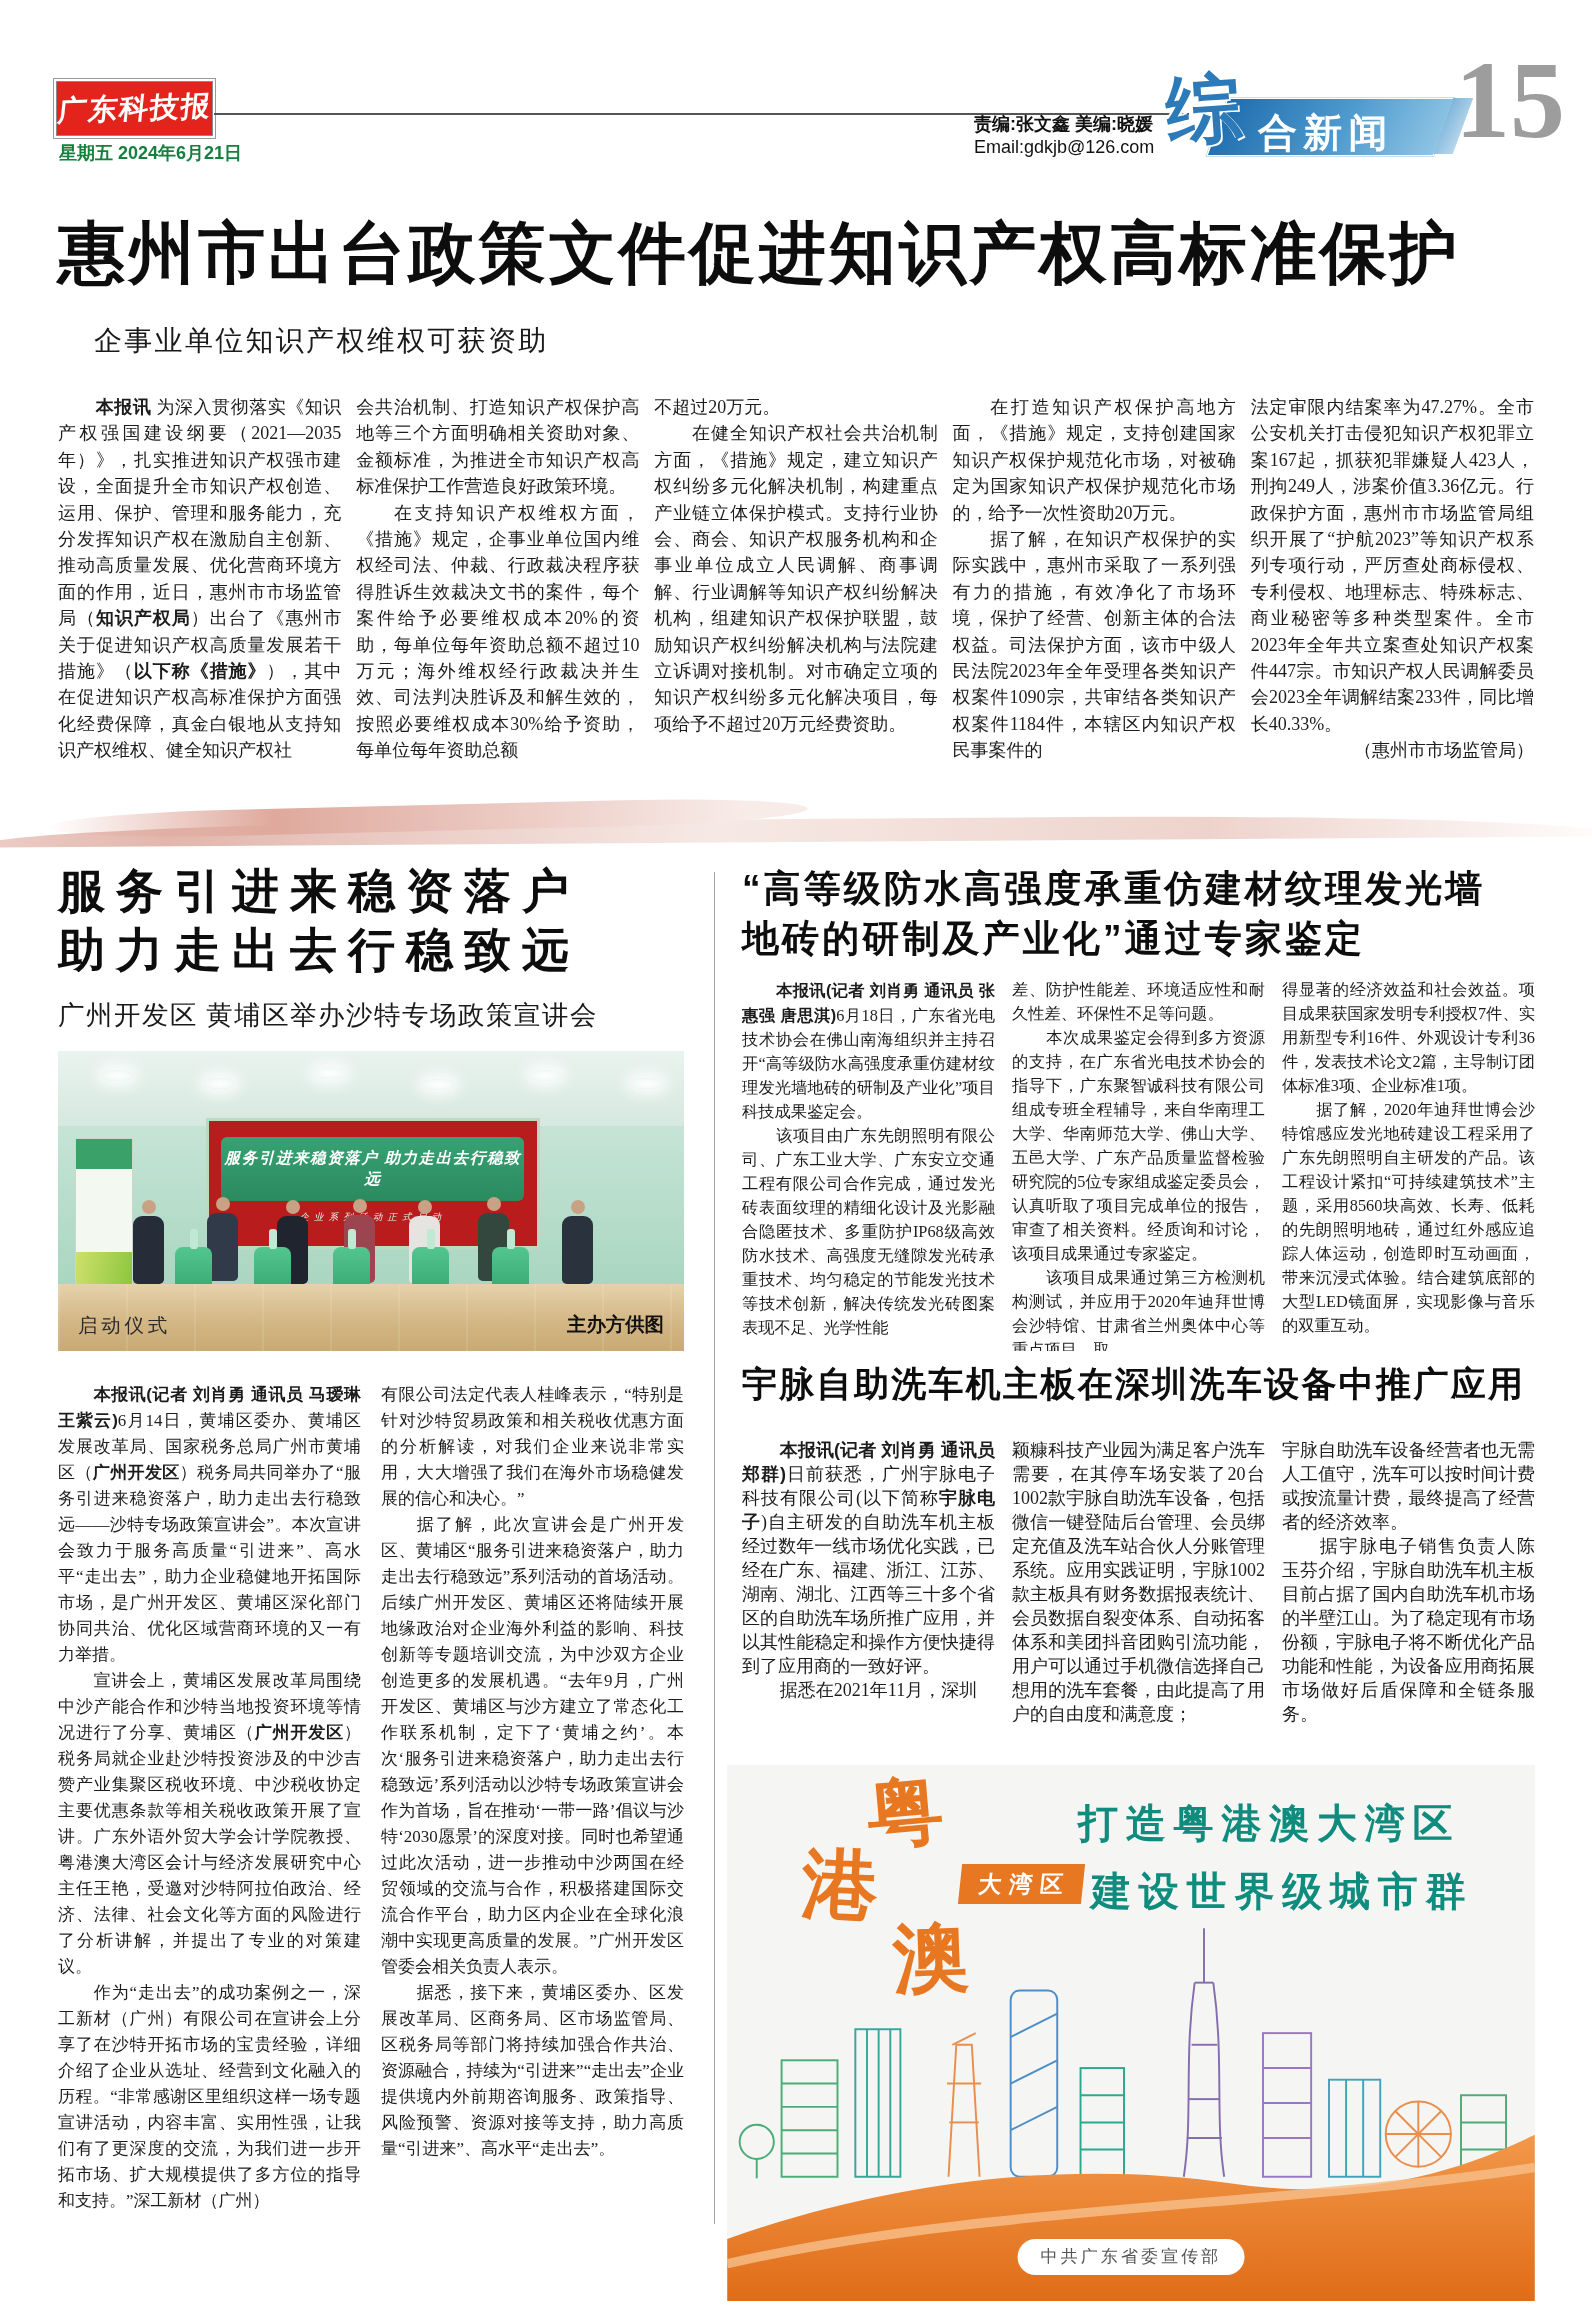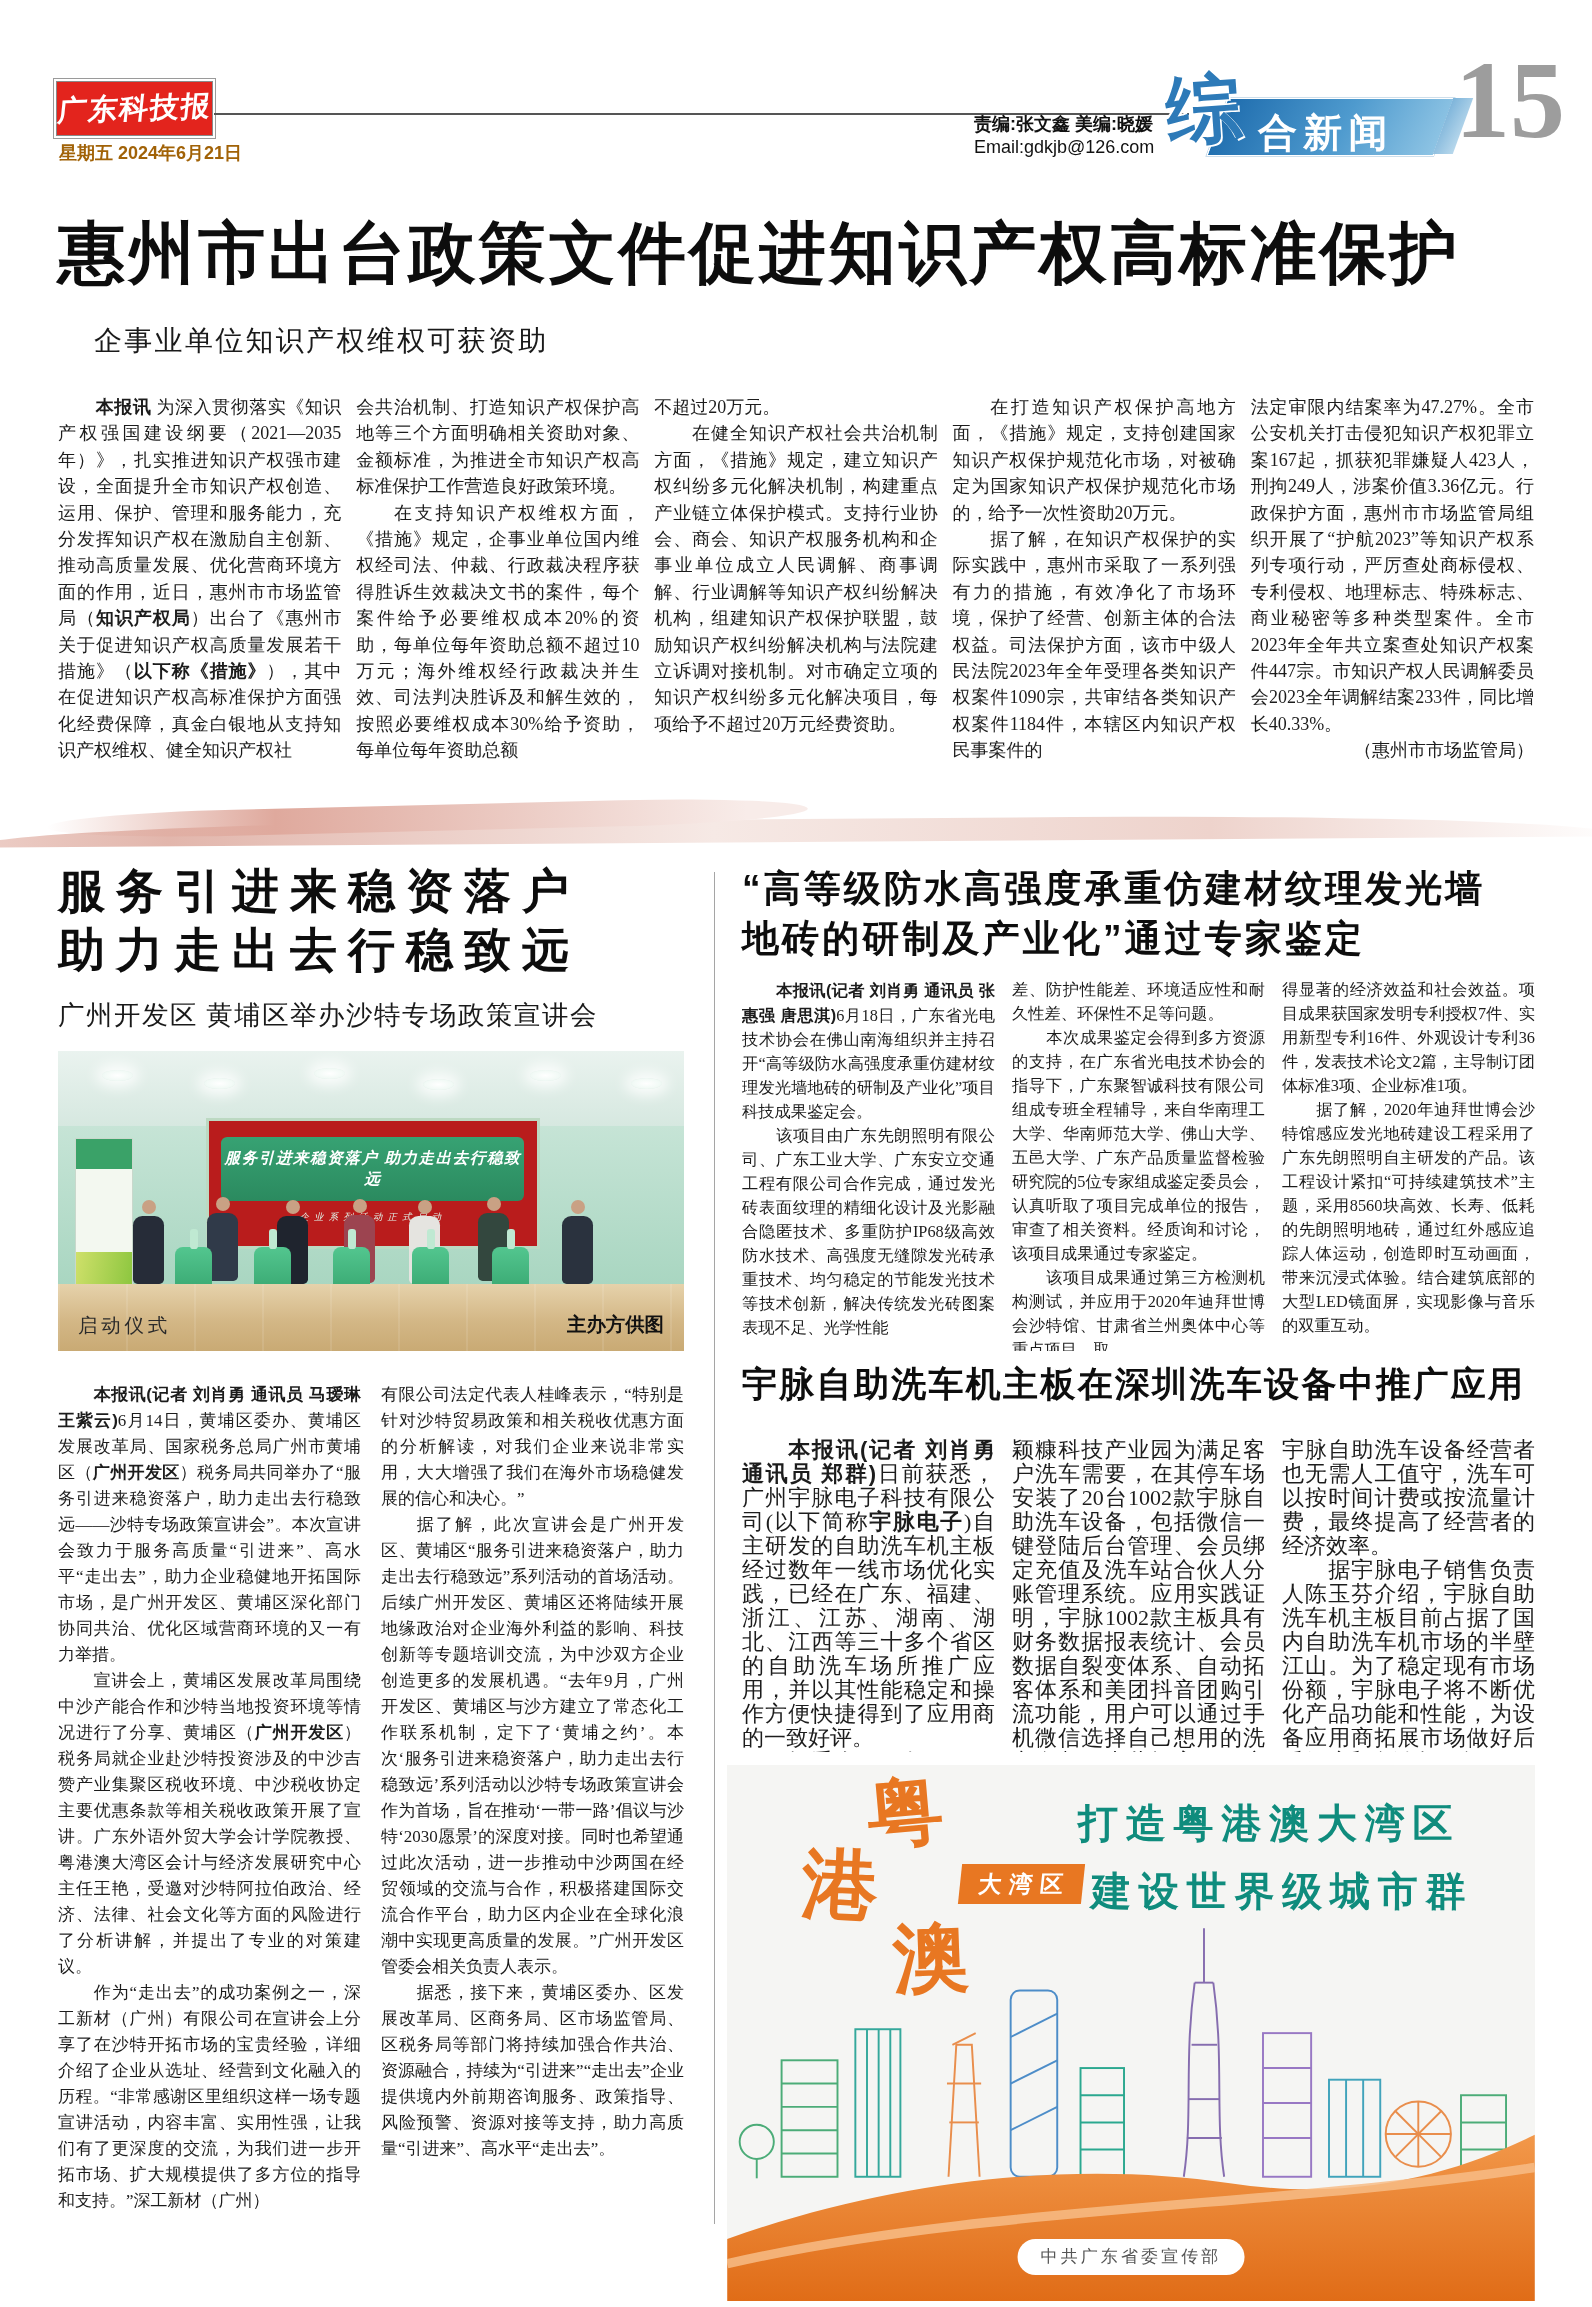--- a/index.html
+++ b/index.html
@@ -6,21 +6,21 @@
   html,body{margin:0;padding:0;background:#e9e9e9;}
   .page{position:relative;width:1593px;height:2307px;background:#ffffff;overflow:hidden;
         font-family:"Liberation Serif",serif;color:#1c1c1c;}
   
   .logo-box{position:absolute;left:56px;top:81px;width:155px;height:53px;background:#e3241d;
             border:0.8px solid #8a8a8a;outline:0.8px solid #9a9a9a;outline-offset:2.3px;
             display:flex;align-items:center;justify-content:center;}
   .logo-box span{color:#fff;font-size:29px;font-weight:900;letter-spacing:1.6px;
             transform:skewX(-8deg) rotate(-2deg);font-family:"Liberation Serif",serif;}
   .date-line{position:absolute;left:59px;top:141px;font-family:"Liberation Sans",sans-serif;
-            font-size:18px;font-weight:700;color:#a16207;}
+            font-size:18px;font-weight:700;color:#15803d;}
   .head-rule{position:absolute;left:214px;top:113px;width:975px;height:1.6px;background:#555;}
   .editor-block{position:absolute;left:974px;top:113px;font-family:"Liberation Sans",sans-serif;}
   .editor-line{font-size:18px;font-weight:700;color:#111;line-height:23px;}
   .email-line{font-size:18px;color:#111;line-height:23px;}
   .section-badge{position:absolute;left:1166px;top:81px;width:303px;height:75px;}
   .badge-shape{position:absolute;left:51px;top:17px;width:225px;height:56px;transform:skewX(-20deg);
             background:linear-gradient(100deg,#1f6dae,#4e9ace 55%,#8ec4e4);
             border:1.6px solid #fff;box-shadow:0 0 0 0.8px #bcd3e4;}
   .badge-slice{position:absolute;left:277px;top:17px;width:20px;height:56px;transform:skewX(-20deg);
             background:linear-gradient(100deg,#7db4da,#b8d8ec);}
@@ -93,21 +93,21 @@
   .cap-right{position:absolute;right:20px;top:260px;font-size:19.4px;font-weight:700;color:#111;
       font-family:"Liberation Sans",sans-serif;}
   
   .v-rule{position:absolute;left:714px;top:872px;width:0.8px;height:1352px;background:#a5a5a5;}
   
   .right-article{position:absolute;left:742px;top:864px;width:793px;}
   .right-article h3{font-size:37px;line-height:50px;font-weight:900;letter-spacing:3.1px;white-space:nowrap;}
   .cols-right{margin-top:14px;height:373px;gap:17px;font-size:16.3px;line-height:24px;}
   .bottom-article{position:absolute;left:742px;top:1361px;width:793px;}
   .bottom-article h3{font-size:35px;font-weight:900;letter-spacing:2.3px;white-space:nowrap;}
-  .cols-bottom{margin-top:29.5px;height:314px;gap:17px;font-size:22px;line-height:24px;}
+  .cols-bottom{margin-top:29.5px;height:314px;gap:17px;font-size:18px;line-height:24px;}
   
   .ad{position:absolute;left:727px;top:1765px;width:808px;height:536px;background:#f5f5f3;overflow:hidden;}
   .ad .brand-char{position:absolute;font-weight:900;color:#e87722;font-family:"Liberation Serif",serif;line-height:1;}
   .ad .bc1{left:140px;top:9.3px;font-size:76px;transform:rotate(-5deg);}
   .ad .bc2{left:75px;top:82px;font-size:76px;transform:rotate(3deg);}
   .ad .bc3{left:166px;top:155px;font-size:76px;transform:rotate(-2deg);}
   .ad .brand-tag{position:absolute;left:233px;top:99px;background:#e87722;color:#fff;
       font-family:"Liberation Sans",sans-serif;font-size:23px;font-weight:700;letter-spacing:7.8px;
       padding:4.7px 12.4px 4.7px 18.6px;transform:skewX(-6deg);}
   .ad .slogan{position:absolute;color:#0f8c7d;font-family:"Liberation Sans",sans-serif;

